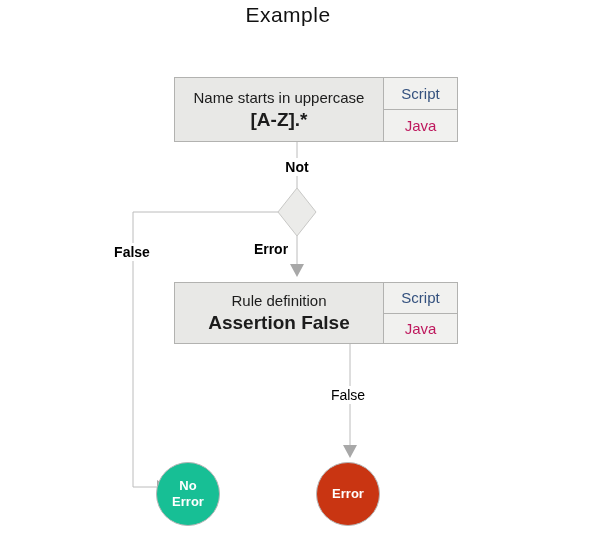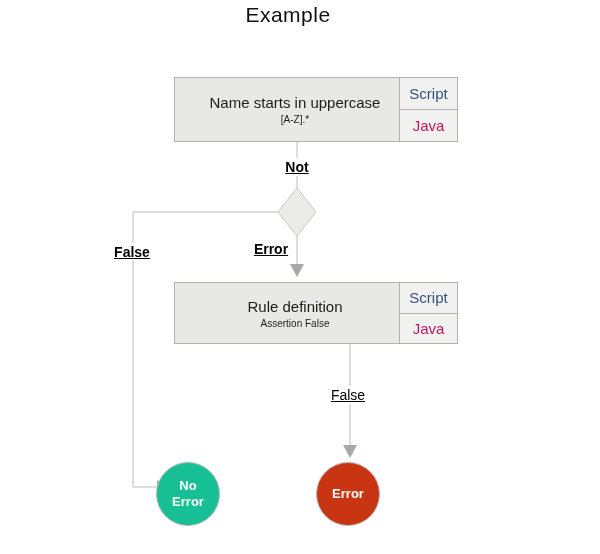--- a/index.html
+++ b/index.html
@@ -39,24 +39,23 @@
     box-sizing: border-box;
   }
   .node-main {
     width: 208px;
     display: flex;
     flex-direction: column;
     justify-content: center;
     align-items: center;
     border-right: 1px solid var(--node-border);
     color: #1c1c1c;
-    margin-left: 16px;
   }
   .node-line1 { font-size: 15px; }
-  .node-line2 { font-size: 10px; font-weight: normal; margin-top: 3px; }
+  .node-line2 { font-size: 19px; font-weight: bold; margin-top: 3px; }
   .node-tabs {
     flex: 1;
     display: flex;
     flex-direction: column;
     background: var(--tab-fill);
   }
   .tab {
     flex: 1;
     display: flex;
     align-items: center;
@@ -70,21 +69,20 @@
     border-bottom: 1px solid var(--node-border);
     text-align: right;
   }
   .edge-label {
     position: absolute;
     text-align: center;
     font-size: 14px;
     color: #000000;
     background: #ffffff;
     padding: 1px 0;
-    text-decoration: underline;
   }
   .edge-label.bold { font-weight: bold; }
   .terminal {
     position: absolute;
     width: 64px;
     height: 64px;
     border-radius: 50%;
     border: 1px solid #b6b6b6;
     box-sizing: border-box;
     display: flex;

